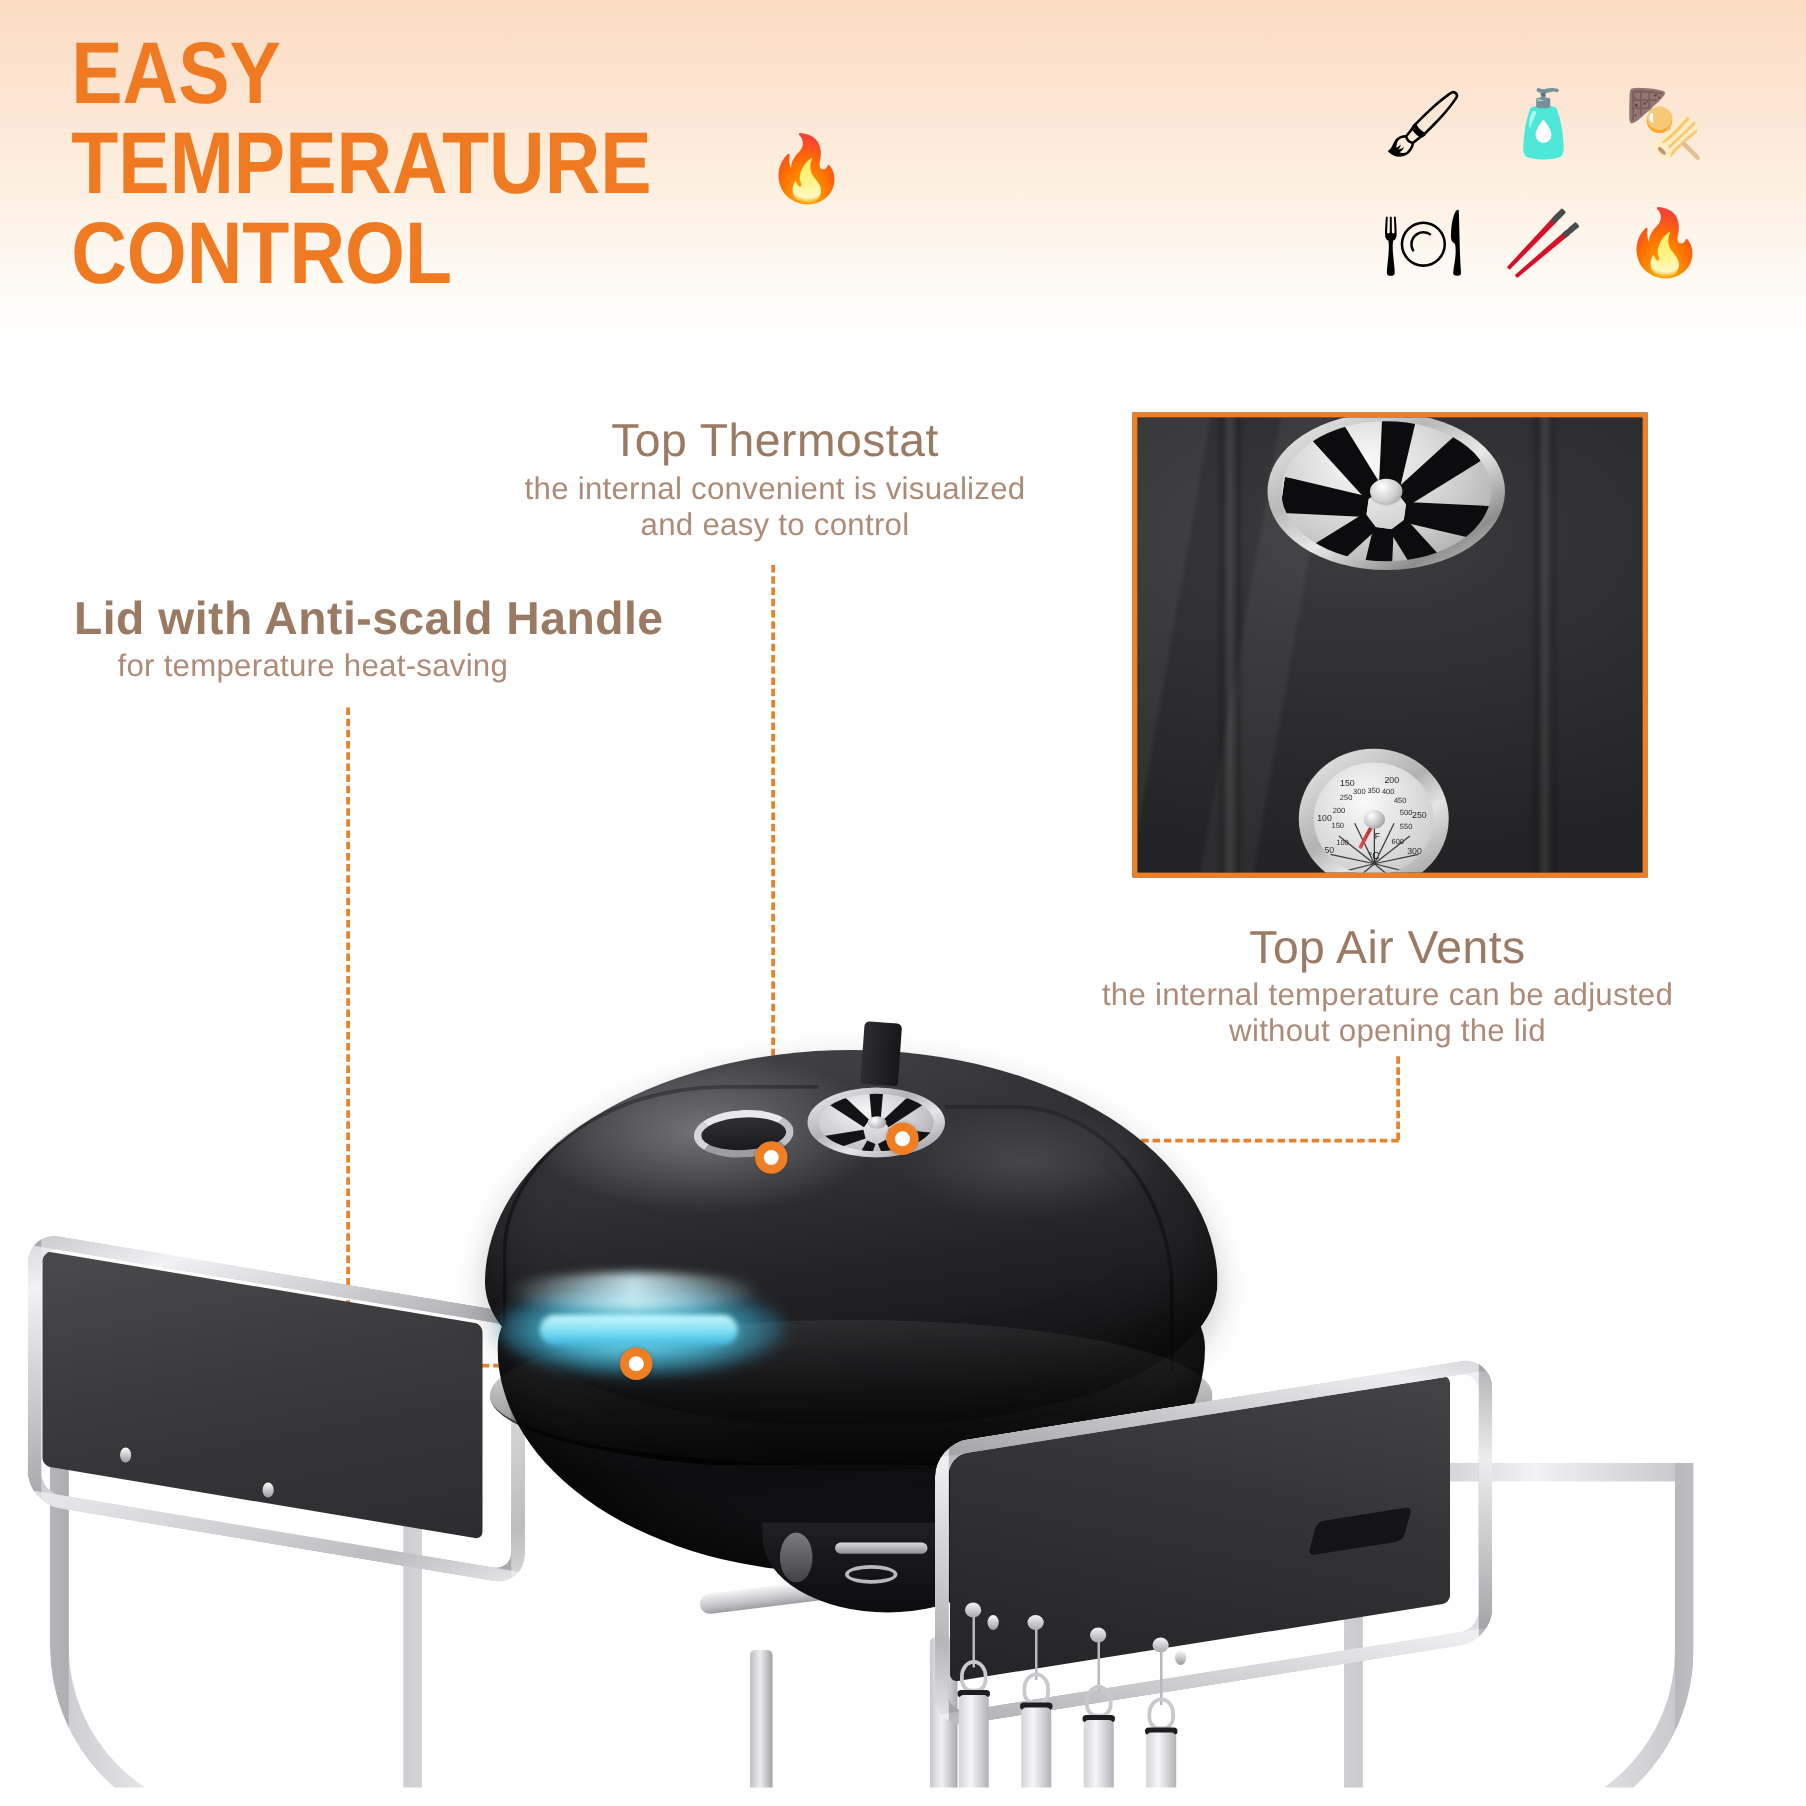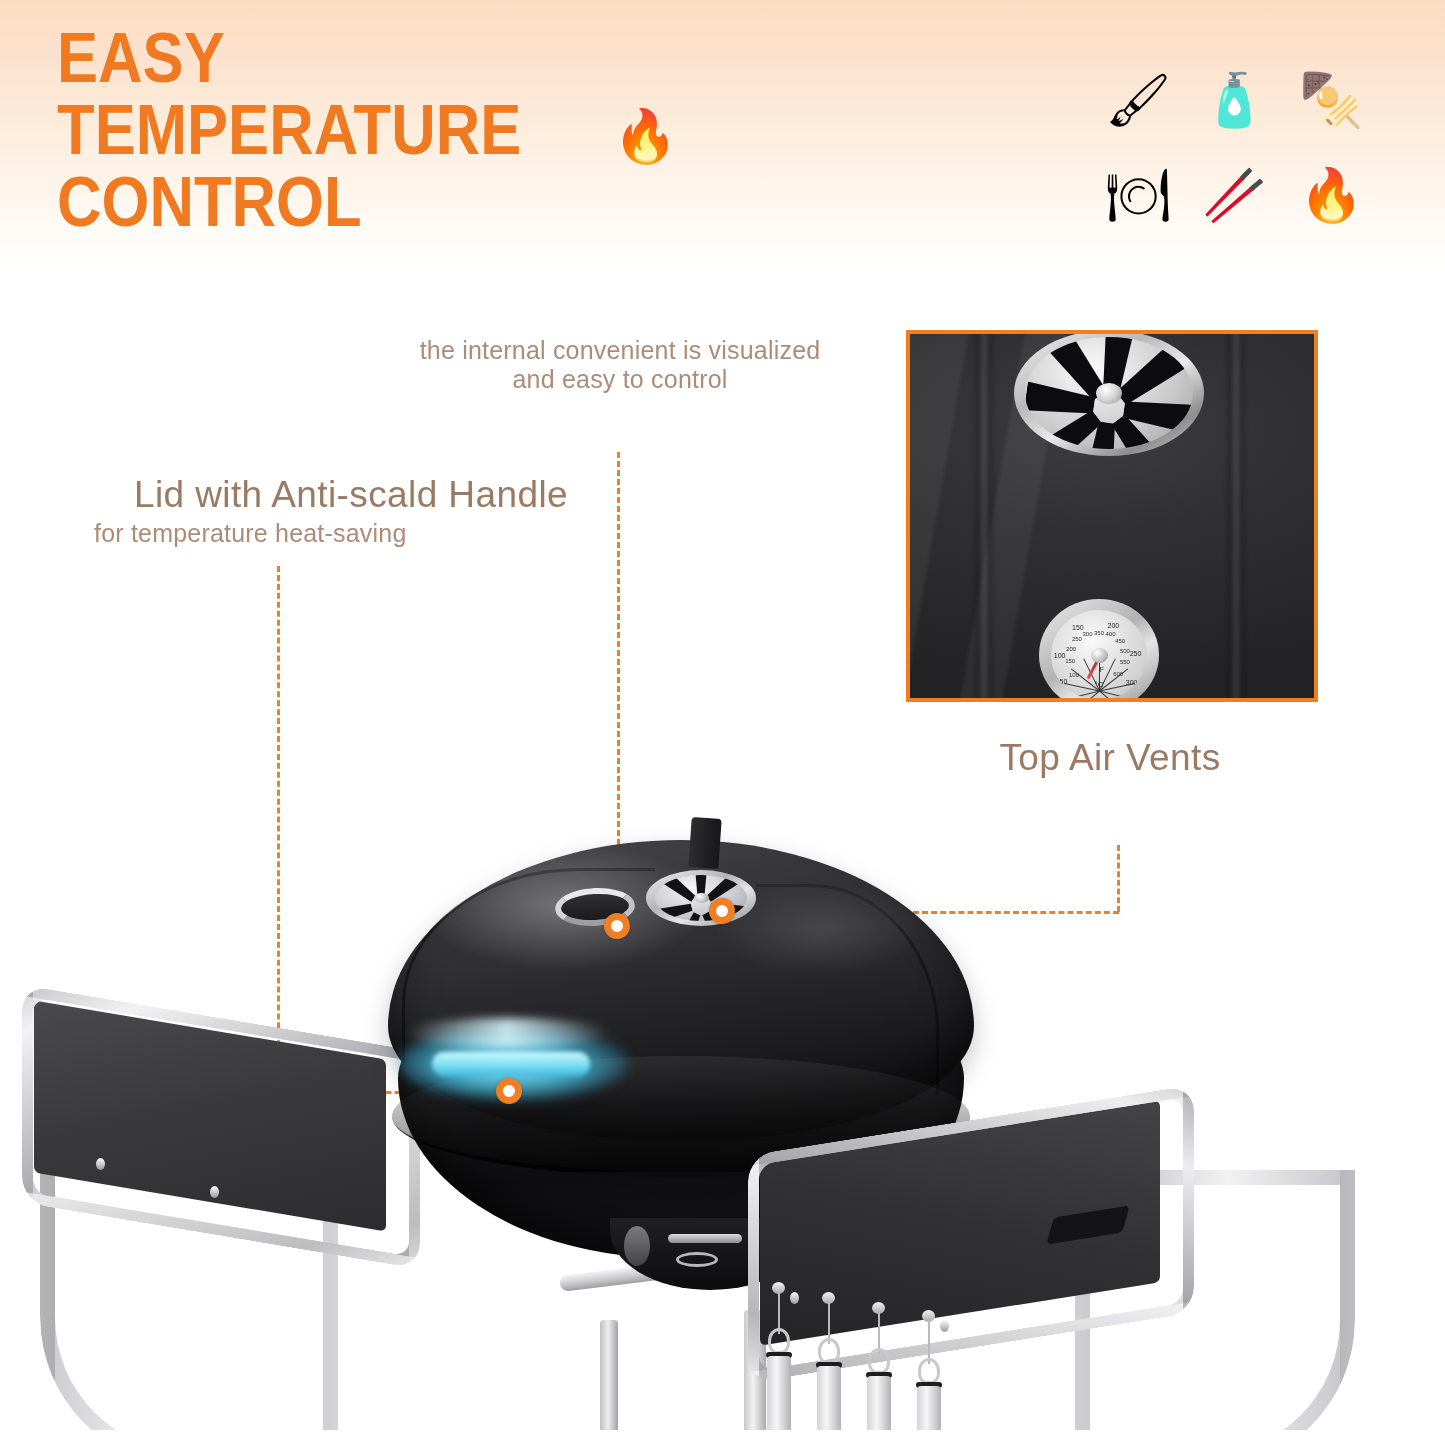--- a/index.html
+++ b/index.html
@@ -41,21 +41,21 @@
     font-weight:400;font-size:37px;line-height:1.12;
     color:#9b7a64;white-space:nowrap;letter-spacing:.4px;
   }
   .callout .sub{
     font-family:"Liberation Sans","DejaVu Sans",sans-serif;
     font-weight:400;font-size:25px;line-height:1.16;
     color:#ac8c78;letter-spacing:.2px;white-space:pre-line;margin-top:4px;
   }
   #callout-thermostat{left:330px;top:332px;width:580px;}
   #callout-lid{left:8px;top:474px;width:560px;text-align:left;}
-  #callout-lid .ttl{text-align:right;padding-left:14px;}
+  #callout-lid .ttl{text-align:center;padding-left:14px;font-weight:bold;}
   #callout-lid .sub{text-align:left;padding-left:86px;}
   #callout-vents{left:800px;top:737px;width:620px;}
 
   
   .lead-v{position:absolute;width:0;border-left:3px dashed #e8832c;}
   .lead-h{position:absolute;height:0;border-top:3px dashed #e8832c;}
 
   
   .marker{
     position:absolute;width:26px;height:26px;border-radius:50%;
@@ -338,31 +338,34 @@
   <div id="icon-grid">
     <span class="ico">🖌</span>
     <span class="ico">🧴</span>
     <span class="ico">🍢</span>
     <span class="ico">🍽</span>
     <span class="ico">🥢</span>
     <span class="ico">🔥</span>
   </div>
 
   <div class="callout" id="callout-thermostat">
+    <div class="ttl">Top Thermostat</div>
     <div class="sub">the internal convenient is visualized
 and easy to control</div>
   </div>
 
   <div class="callout" id="callout-lid">
     <div class="ttl">Lid with Anti-scald Handle</div>
     <div class="sub">for temperature heat-saving</div>
   </div>
 
   <div class="callout" id="callout-vents">
     <div class="ttl">Top Air Vents</div>
+    <div class="sub">the internal temperature can be adjusted
+without opening the lid</div>
   </div>
 
   <div class="lead-v" style="left:617px;top:452px;height:474px;"></div>
 
   <div class="lead-v" style="left:277px;top:566px;height:525px;"></div>
   <div class="lead-h" style="left:277px;top:1091px;width:232px;"></div>
 
   <div class="lead-v" style="left:1117px;top:845px;height:67px;"></div>
   <div class="lead-h" style="left:722px;top:911px;width:397px;"></div>
 

